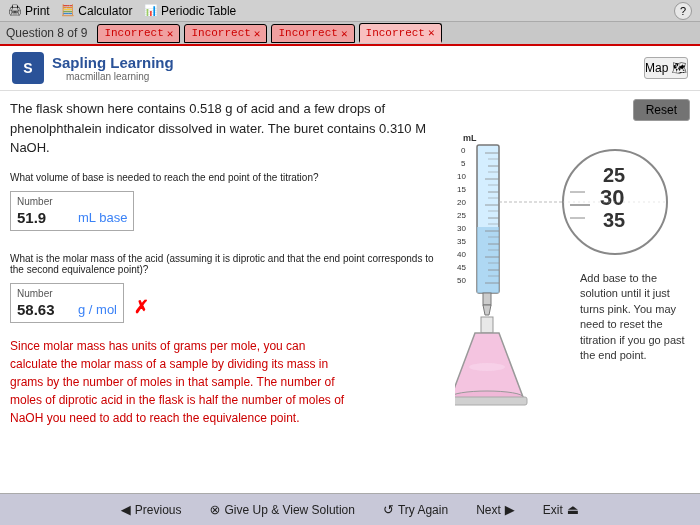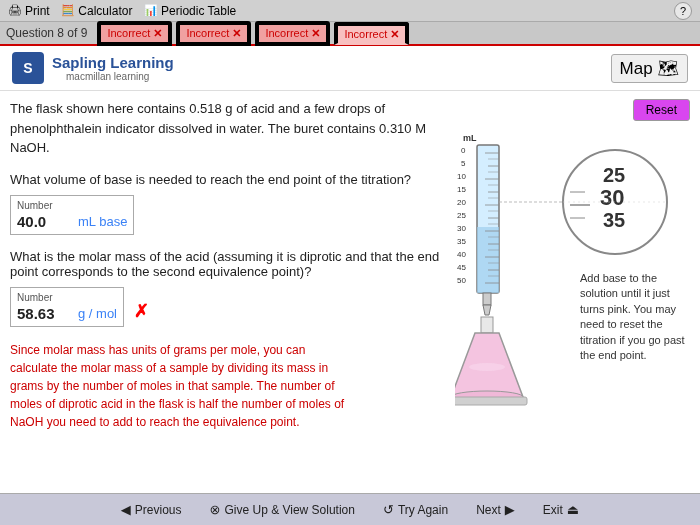--- a/index.html
+++ b/index.html
@@ -29,26 +29,27 @@
       display: flex;
       align-items: center;
       padding: 0 6px;
       gap: 4px;
       border-bottom: 2px solid #cc0000;
       font-size: 12px;
     }
     .tab-question { font-size: 12px; color: #333; margin-right: 6px; }
     .tab-item {
       background: #f0a0a0;
-      border: 4px solid #000000;
+      border: 1px solid #000000;
       border-radius: 3px 3px 0 0;
       padding: 2px 6px;
       display: flex; align-items: center; gap: 3px;
       font-size: 11px;
       color: #cc0000;
+      font-family: Liberation Mono, monospace;
     }
     .tab-item.active { background: #f8c0c0; border-bottom: 2px solid #f8c0c0; }
     .x-btn { color: #cc0000; font-weight: bold; cursor: pointer; font-size: 11px; }
 
     
     #main {
       background: white;
       display: flex;
       flex-direction: column;
       height: calc(525px - 22px - 24px - 32px);
@@ -69,39 +70,39 @@
       background: #2a5298;
       border-radius: 4px;
       display: flex; align-items: center; justify-content: center;
       color: white; font-weight: bold; font-size: 14px;
     }
     .logo-text { font-size: 15px; font-weight: bold; color: #2a5298; }
     .logo-sub { font-size: 10px; color: #666; display: block; padding-left: 14px; }
     .map-btn {
       background: #f0f0f0;
       border: 1px solid #aaa;
-      padding: 3px 8px;
-      font-size: 17px;
+      padding: 3px 0;
+      font-size: 12px;
       cursor: pointer;
       border-radius: 3px;
     }
 
     
     #content-body {
       display: flex;
       flex: 1;
       padding: 8px 10px;
       gap: 10px;
     }
 
     
     #left-panel { flex: 1; }
 
     .problem-text { font-size: 13px; color: #222; line-height: 1.5; margin-bottom: 14px; }
-    .question-text { font-size: 13px; color: #222; margin-bottom: 8px; margin-top: 6px; }
+    .question-text { font-size: 10px; color: #222; margin-bottom: 8px; margin-top: 14px; }
 
     .answer-box {
       border: 1px solid #aaa;
       display: inline-block;
       padding: 4px 6px;
       background: white;
       margin-bottom: 8px;
     }
     .answer-box-label {
       font-size: 10px;
@@ -142,21 +143,21 @@
     #right-panel {
       width: 240px;
       display: flex;
       flex-direction: column;
       align-items: center;
       gap: 6px;
       position: relative;
     }
 
     .reset-btn {
-      background: #d946ef;
+      background: #737373;
       border: 1px solid #999;
       padding: 3px 12px;
       font-size: 12px;
       cursor: pointer;
       border-radius: 3px;
       align-self: flex-end;
     }
 
     .note-text {
       font-size: 11px;
@@ -257,21 +258,21 @@
 
     <div id="left-panel">
 
       <p class="problem-text">The flask shown here contains 0.518 g of acid and a few drops of phenolphthalein indicator dissolved in water. The buret contains 0.310 M NaOH.</p>
 
       <p class="question-text">What volume of base is needed to reach the end point of the titration?</p>
 
       <div class="answer-box">
         <div class="answer-box-label">Number</div>
         <div class="answer-row">
-          <span class="answer-value">40.0</span>
+          <span class="answer-value">51.9</span>
           <span class="answer-unit">mL  base</span>
         </div>
       </div>
 
       <br>
 
       <p class="question-text">What is the molar mass of the acid (assuming it is diprotic and that the end point corresponds to the second equivalence point)?</p>
 
       <div style="display:flex; align-items:center; gap:6px;">
         <div class="answer-box">

